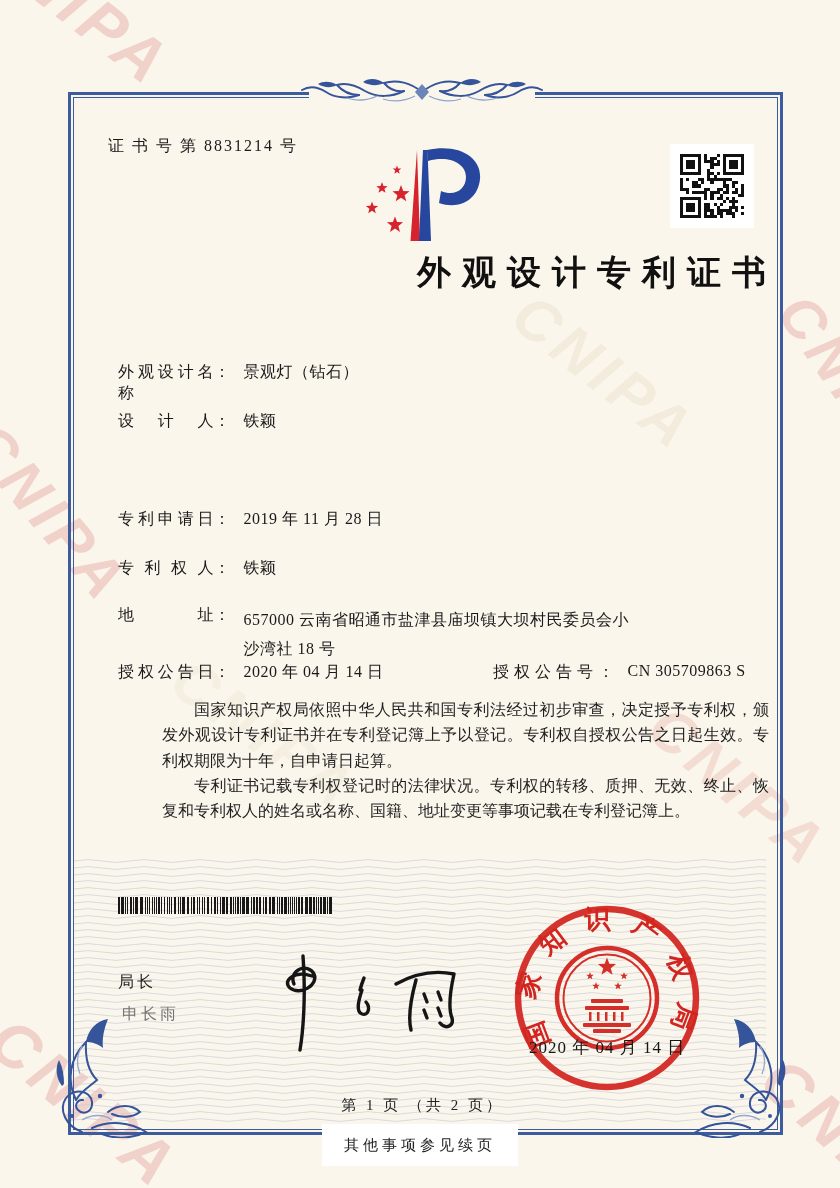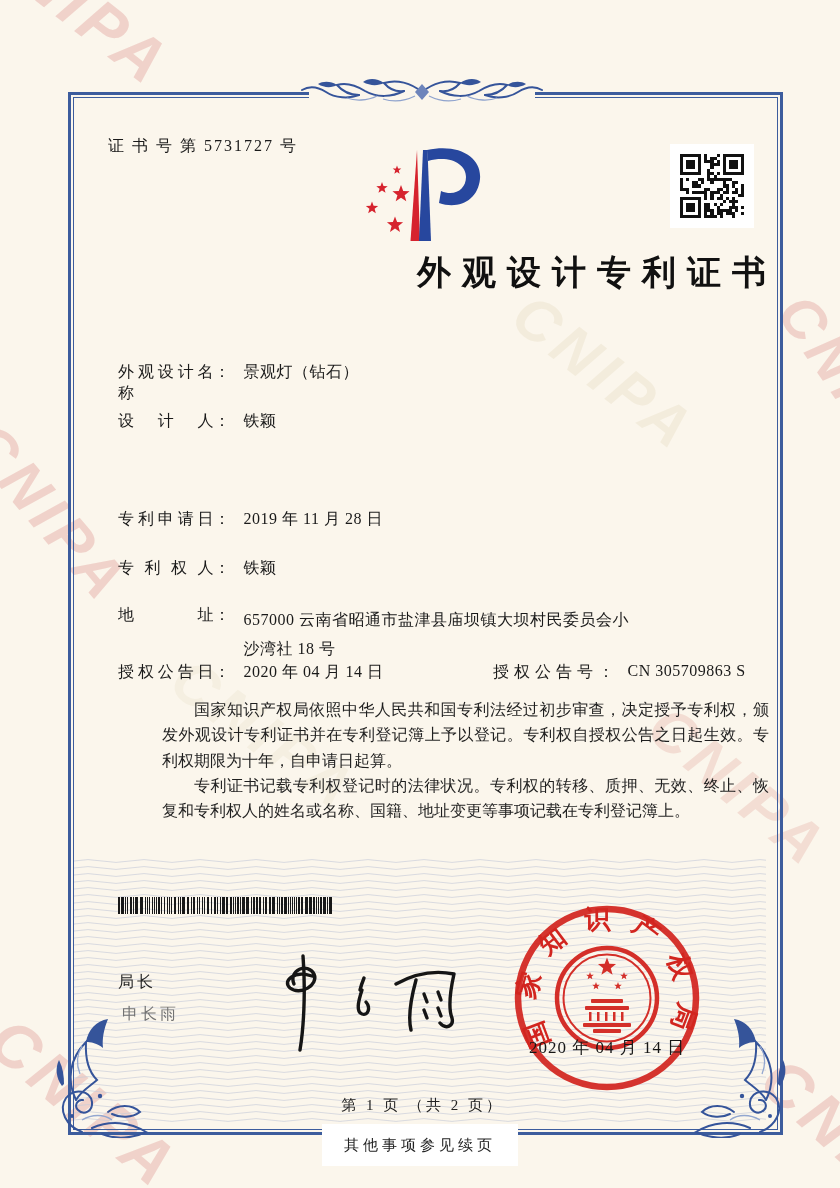--- a/index.html
+++ b/index.html
@@ -170,21 +170,21 @@
         <path d="M28,58 C24,48 25,38 30,30"></path>
       </g>
       <circle cx="48" cy="80" r="2.2" fill="#35549a"></circle>
       <circle cx="20" cy="100" r="2" fill="#35549a"></circle>
     </g>
   </svg>
   <svg class="flourish-br" viewBox="0 0 100 122">
     <use href="#cornerArt" transform="translate(100,0) scale(-1,1)"></use>
   </svg>
 
-  <div class="cert-number">证 书 号 第 5731727 号</div>
+  <div class="cert-number">证 书 号 第 8831214 号</div>
 
   <svg class="logo" viewBox="0 0 150 100">
     <g id="logo-stars">
         <polygon points="39.00,39.00 41.22,44.94 47.56,45.22 42.59,49.17 44.29,55.28 39.00,51.78 33.71,55.28 35.41,49.17 30.44,45.22 36.78,44.94" fill="#d6232e"></polygon>
         <polygon points="35.00,19.50 36.11,22.47 39.28,22.61 36.80,24.58 37.65,27.64 35.00,25.89 32.35,27.64 33.20,24.58 30.72,22.61 33.89,22.47" fill="#d6232e"></polygon>
         <polygon points="20.00,36.00 21.48,39.96 25.71,40.15 22.40,42.78 23.53,46.85 20.00,44.52 16.47,46.85 17.60,42.78 14.29,40.15 18.52,39.96" fill="#d6232e"></polygon>
         <polygon points="10.00,55.50 11.60,59.79 16.18,59.99 12.60,62.84 13.82,67.26 10.00,64.73 6.18,67.26 7.40,62.84 3.82,59.99 8.40,59.79" fill="#d6232e"></polygon>
         <polygon points="33.00,70.50 35.10,76.11 41.08,76.37 36.40,80.10 38.00,85.88 33.00,82.57 28.00,85.88 29.60,80.10 24.92,76.37 30.90,76.11" fill="#d6232e"></polygon>
       </g>
     <polygon points="55,4 48.5,95 58,95" fill="#d6232e"></polygon>

